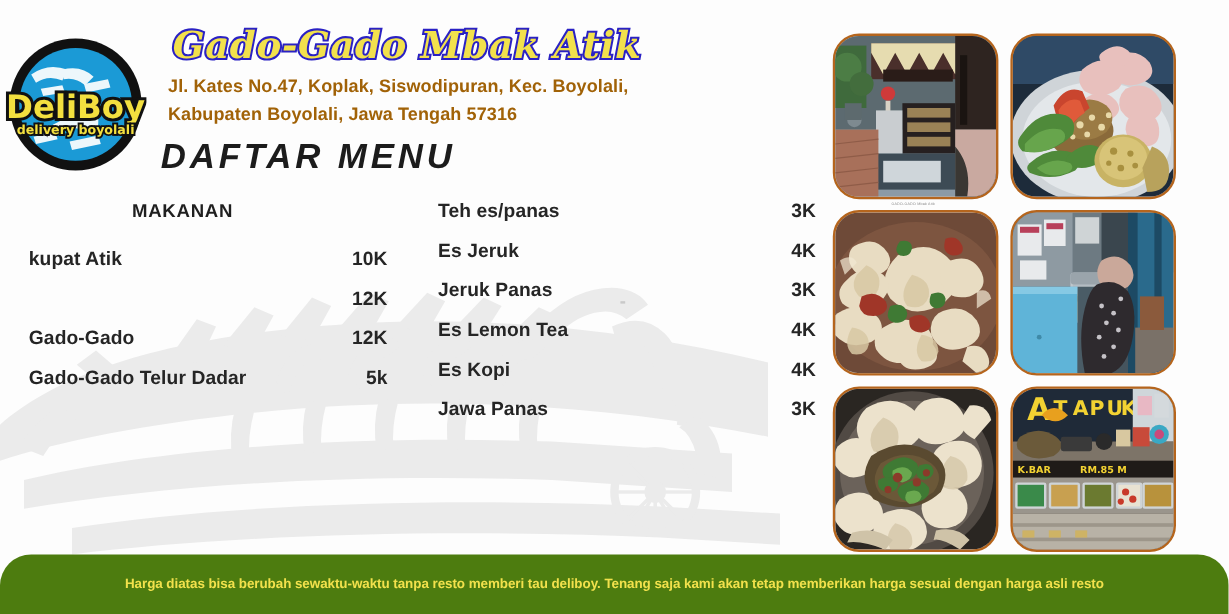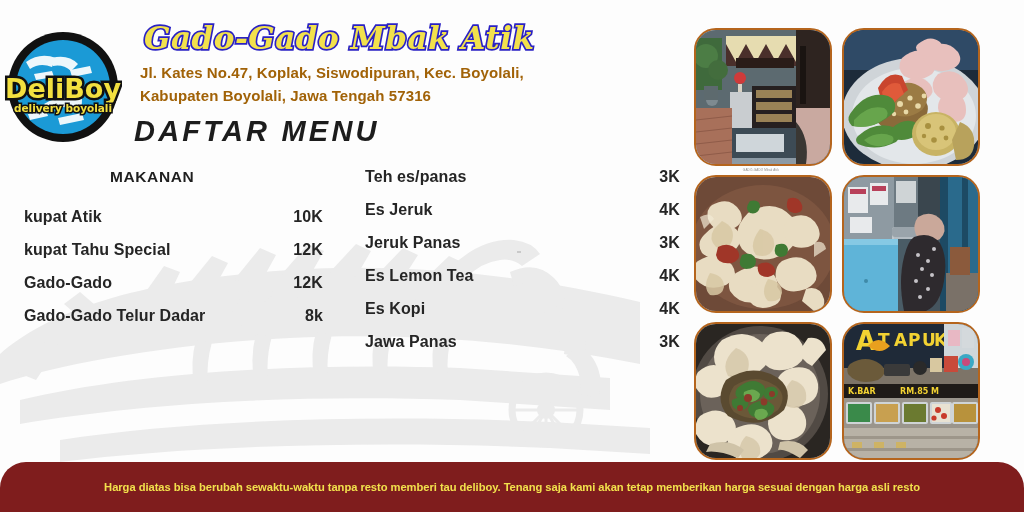--- a/index.html
+++ b/index.html
@@ -84,21 +84,21 @@
   }
   .ph svg{position:absolute;inset:0;width:100%;height:100%;display:block;}
   .ph-cap{
     position:absolute;left:694px;top:168px;width:134px;text-align:center;
     font-size:3px;color:#8a8a8a;letter-spacing:.2px;z-index:5;line-height:1.5;
   }
 
   
   .banner{
     position:absolute;left:0;bottom:0;width:100%;height:50px;
-    background:#7f1d1d;border-radius:26px 26px 0 0;
+    background:#4d7c0f;border-radius:26px 26px 0 0;
     display:flex;align-items:center;justify-content:center;
     z-index:6;
   }
   .banner-text{
     color:#f2e14c;font-size:11.3px;font-weight:bold;
     letter-spacing:-.05px;white-space:nowrap;
     transform:scaleX(.99);
   }
 </style>
 </head>
@@ -181,33 +181,32 @@
 
       <div class="col col-food">
         <div class="col-head">MAKANAN</div>
 
         <div class="row">
           <span class="nm">kupat Atik</span>
           <span class="sp"></span>
           <span class="pr">10K</span>
         </div>
         <div class="row">
-          <span class="nm">kupat Tahu Special</span>
           <span class="sp"></span>
           <span class="pr">12K</span>
         </div>
         <div class="row">
           <span class="nm">Gado-Gado</span>
           <span class="sp"></span>
           <span class="pr">12K</span>
         </div>
         <div class="row">
           <span class="nm">Gado-Gado Telur Dadar</span>
           <span class="sp"></span>
-          <span class="pr">8k</span>
+          <span class="pr">5k</span>
         </div>
       </div>
 
       <div class="col col-drink">
 
         <div class="row">
           <span class="nm">Teh es/panas</span>
           <span class="sp"></span>
           <span class="pr">3K</span>
         </div>

